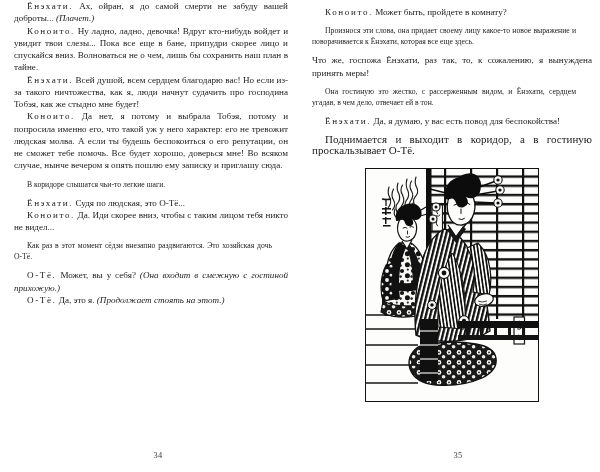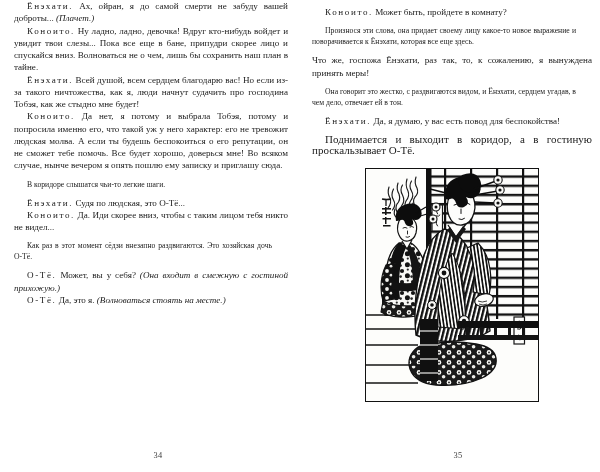--- a/index.html
+++ b/index.html
@@ -113,36 +113,36 @@
 
       <p class="speech after-stage"><span class="spk">Ёнэхати.</span><span> Судя по людская, это О-Тё...</span></p>
 
       <p class="speech"><span class="spk">Коноито.</span><span> Да. Иди скорее вниз, чтобы с таким лицом тебя никто не видел...</span></p>
 
       <p class="stage">Как раз в этот момент сёдзи внезапно раздвигаются. Это хозяйская дочь О-Тё.</p>
 
       <p class="speech after-stage"><span class="spk">О-Тё.</span><span> Может, вы у себя? </span><span class="ital">(Она входит в смежную с гостиной прихожую.)</span></p>
 
 
-      <p class="speech"><span class="spk">О-Тё.</span><span> Да, это я. </span><span class="ital">(Волноваться стоять на месте.)</span></p>
+      <p class="speech"><span class="spk">О-Тё.</span><span> Да, это я. </span><span class="ital">(Продолжает стоять на этот.)</span></p>
 
     </div>
     <div class="folio">34</div>
   </div>
 
   <div class="page page-right">
     <div class="textblock">
 
       <p class="speech"><span class="spk">Коноито.</span><span> Может быть, пройдете в комнату?</span></p>
 
       <p class="stage">Произнося эти слова, она придает своему лицу какое-то новое выражение и поворачивается к Ёнэхати, которая все еще здесь.</p>
 
       <p class="speech noindent after-stage"><span>Что же, госпожа Ёнэхати, раз так, то, к сожалению, я вынуждена принять меры!</span></p>
 
-      <p class="stage">Она говорит это жестко, с раздвигаются видом, и Ёнэхати, сердцем угадав, в чем дело, отвечает ей в тон.</p>
+      <p class="stage">Она гостиную это жестко, с рассерженным видом, и Ёнэхати, сердцем угадав, в чем дело, отвечает ей в тон.</p>
 
       <p class="speech after-stage"><span class="spk">Ёнэхати.</span><span> Да, я думаю, у вас есть повод для беспокойства!</span></p>
 
       <p class="stage-tight">Поднимается и выходит в коридор, а в гостиную проскальзывает О-Тё.</p>
 
     </div>
 
     <div class="figure">
       <svg viewBox="0 0 172 232" preserveAspectRatio="none">
         <defs>

